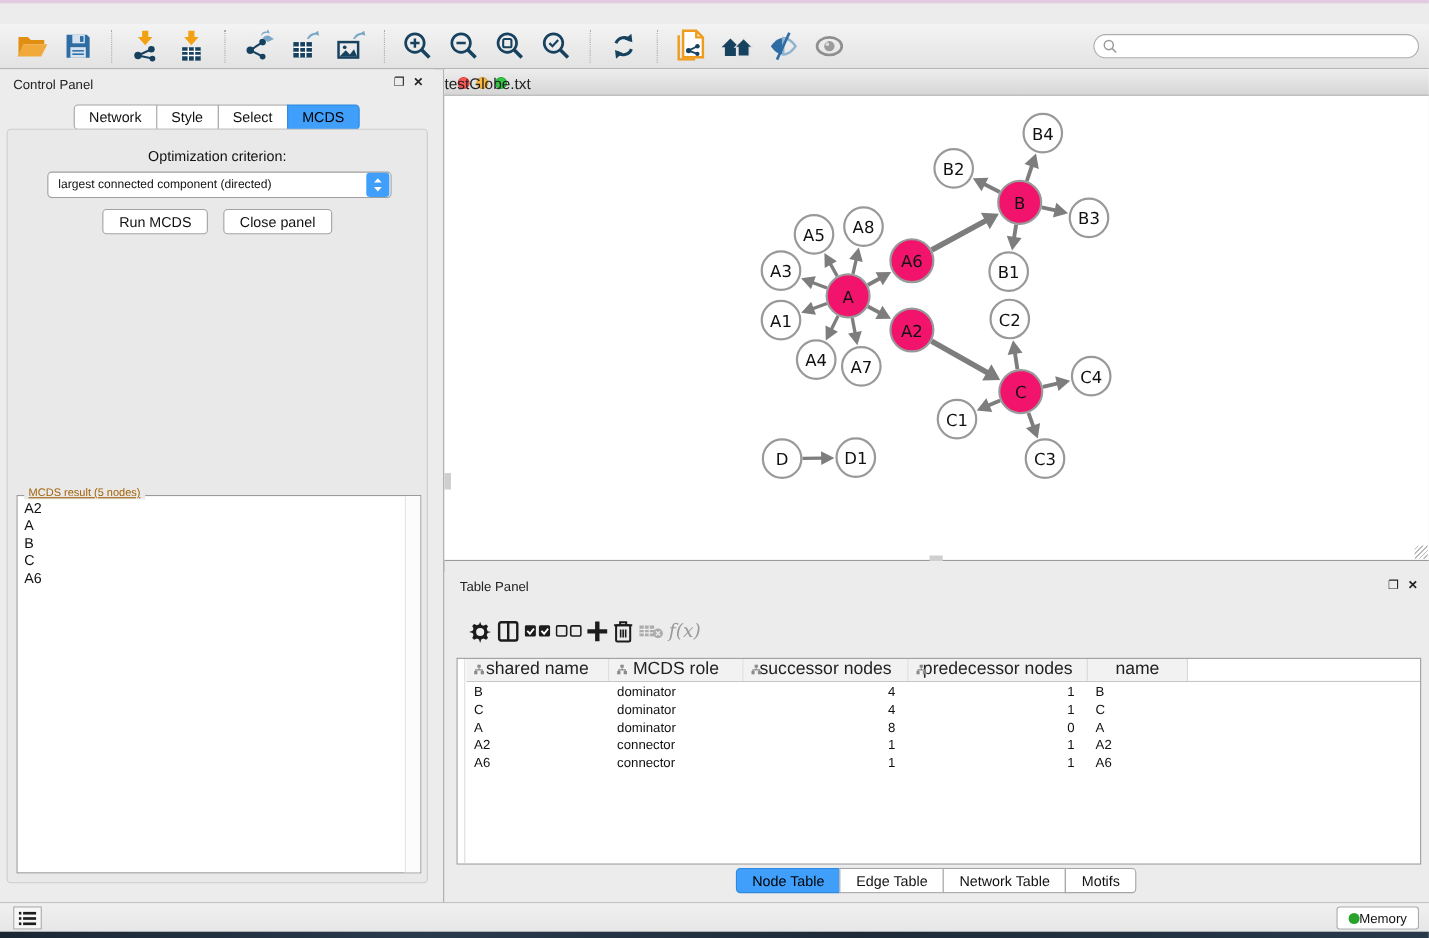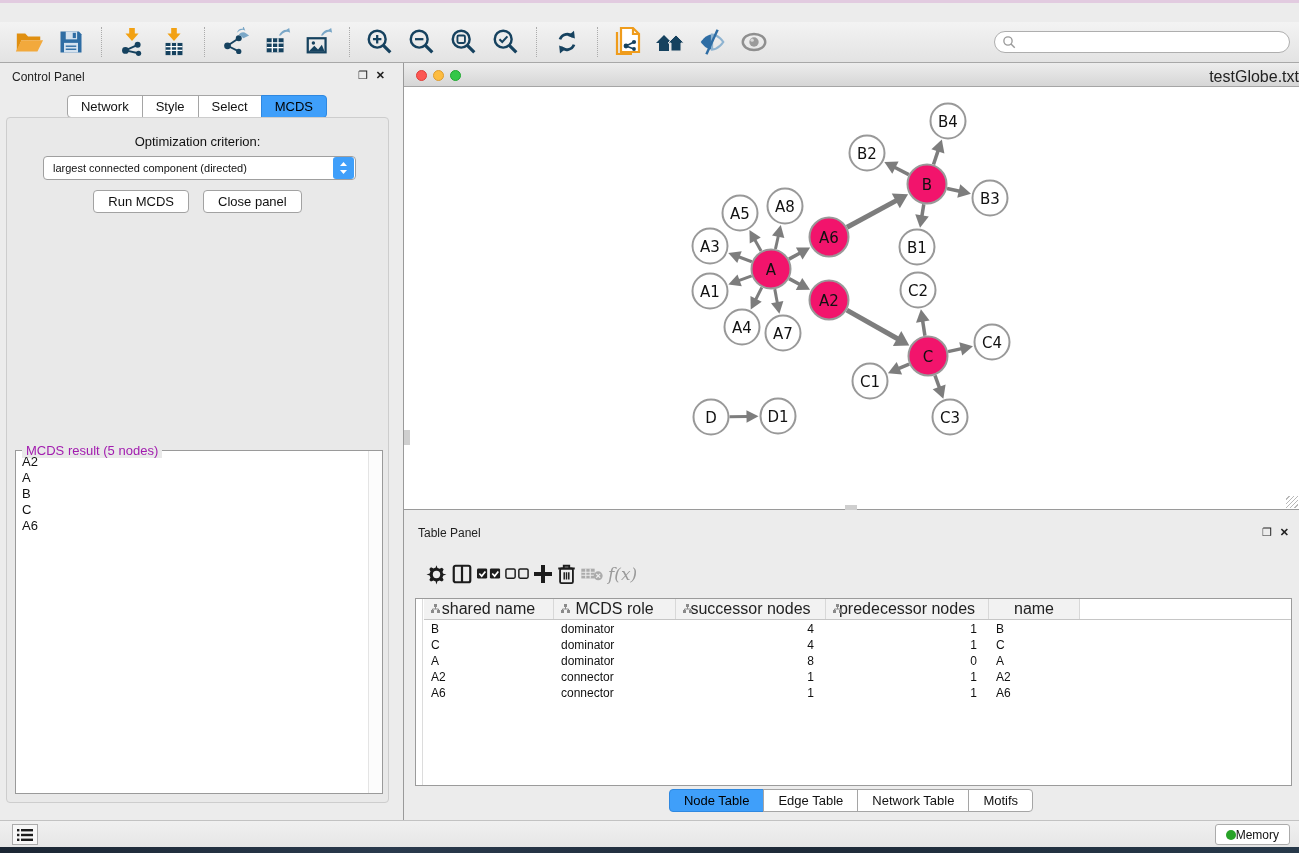--- a/index.html
+++ b/index.html
@@ -47,36 +47,36 @@
   #criterion-select { position:absolute; left:36px; top:38px; width:313px; height:24px; background:#fff;
     border:1px solid #9f9f9f; border-radius:4px; display:flex; align-items:center; }
   #criterion-select .val { flex:1; font-size:11px; color:#111; padding-left:9px; white-space:nowrap; }
   #criterion-select .stepper { width:21px; height:22px; margin-right:1px; background:#3f9ffa; border-radius:3px;
     display:flex; align-items:center; justify-content:center; }
   .cp-buttons { position:absolute; left:0; right:0; top:72px; display:flex; justify-content:center; gap:14px; }
   .push-btn { font-size:13px; color:#111; background:#fff; border:1px solid #a2a2a2; border-radius:4px;
     padding:3px 14px; }
   #result-box { position:absolute; left:8px; top:332px; width:368px; height:344px;
     border:1px solid #9a9a9a; background:#fff; }
-  #result-legend { position:absolute; left:6px; top:-8px; background:#e9e9e9; padding:0 4px; font-size:13px; color:#a21caf; }
+  #result-legend { position:absolute; left:6px; top:-8px; background:#e9e9e9; padding:0 4px; font-size:10px; color:#a16207;text-decoration:underline; }
   #result-list { position:absolute; left:0; top:3px; right:14px; bottom:0; overflow:hidden; }
   #result-list div { font-size:13px; color:#111; padding:0 0 0 6px; line-height:16px; }
   #result-scroll { position:absolute; right:0; top:0; width:14px; height:100%;
     background:#fcfcfc; border-left:1px solid #e4e4e4; }
 
   
   #dock-divider { position:absolute; left:403px; top:63px; width:1px; height:757px; background:#9a9a9a; }
 
   
   #net-window { position:absolute; left:404px; top:63px; width:895px; height:447px; background:#fff; }
   #net-titlebar { position:absolute; left:0; top:0; width:100%; height:24px;
     background:linear-gradient(#ededed,#d6d6d6); border-bottom:1px solid #a5a5a5; }
   #net-titlebar .lights { left:12px; top:7px; gap:6px; }
   #net-titlebar .light { width:11px; height:11px; }
-  #net-titlebar .title { position:absolute; left:0; right:0; top:5px; text-align:right; font-size:16px; color:#222; }
+  #net-titlebar .title { position:absolute; left:0; right:0; top:5px; text-align:left; font-size:14px; color:#222; }
   #graph-svg { position:absolute; left:0; top:24px; }
   #net-vscroll { position:absolute; left:0px; top:367px; width:6px; height:15px; background:#cfcfcf; }
   #net-hscroll { position:absolute; left:441px; top:442px; width:12px; height:5px; background:#cfcfcf; }
   #net-grip { position:absolute; right:1px; bottom:1px; width:12px; height:12px;
     background:repeating-linear-gradient(135deg, transparent 0 2px, #b9b9b9 2px 3px); }
   #net-window { border-bottom:1px solid #9a9a9a; }
 
   
   #table-panel { position:absolute; left:404px; top:520px; width:895px; height:300px; background:#ececec; }
   #tp-header { position:absolute; left:14px; top:6px; font-size:12px; color:#222; }

